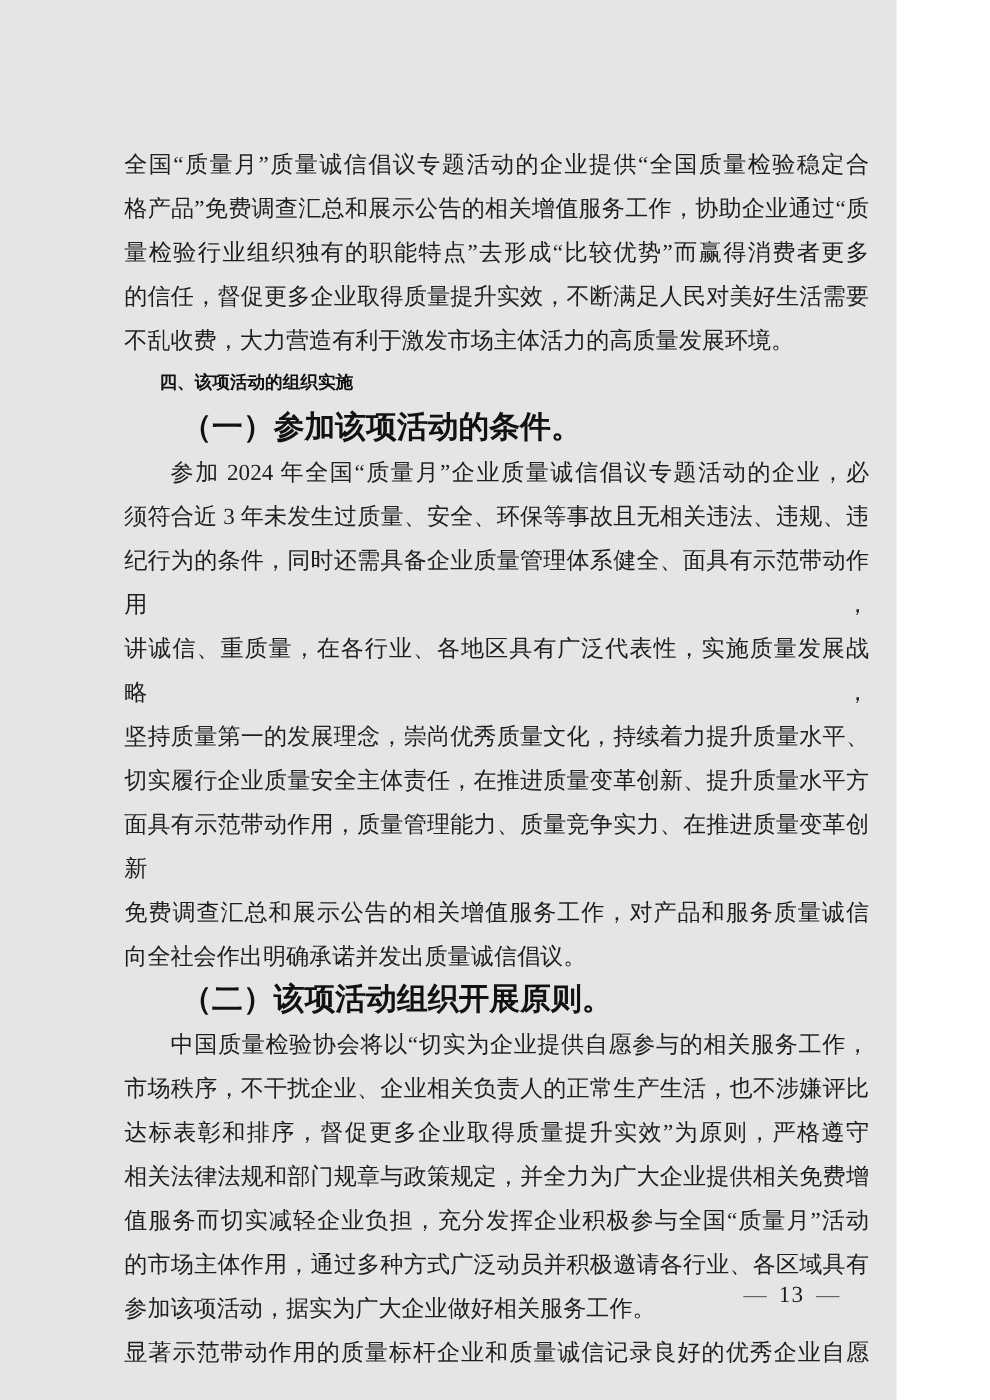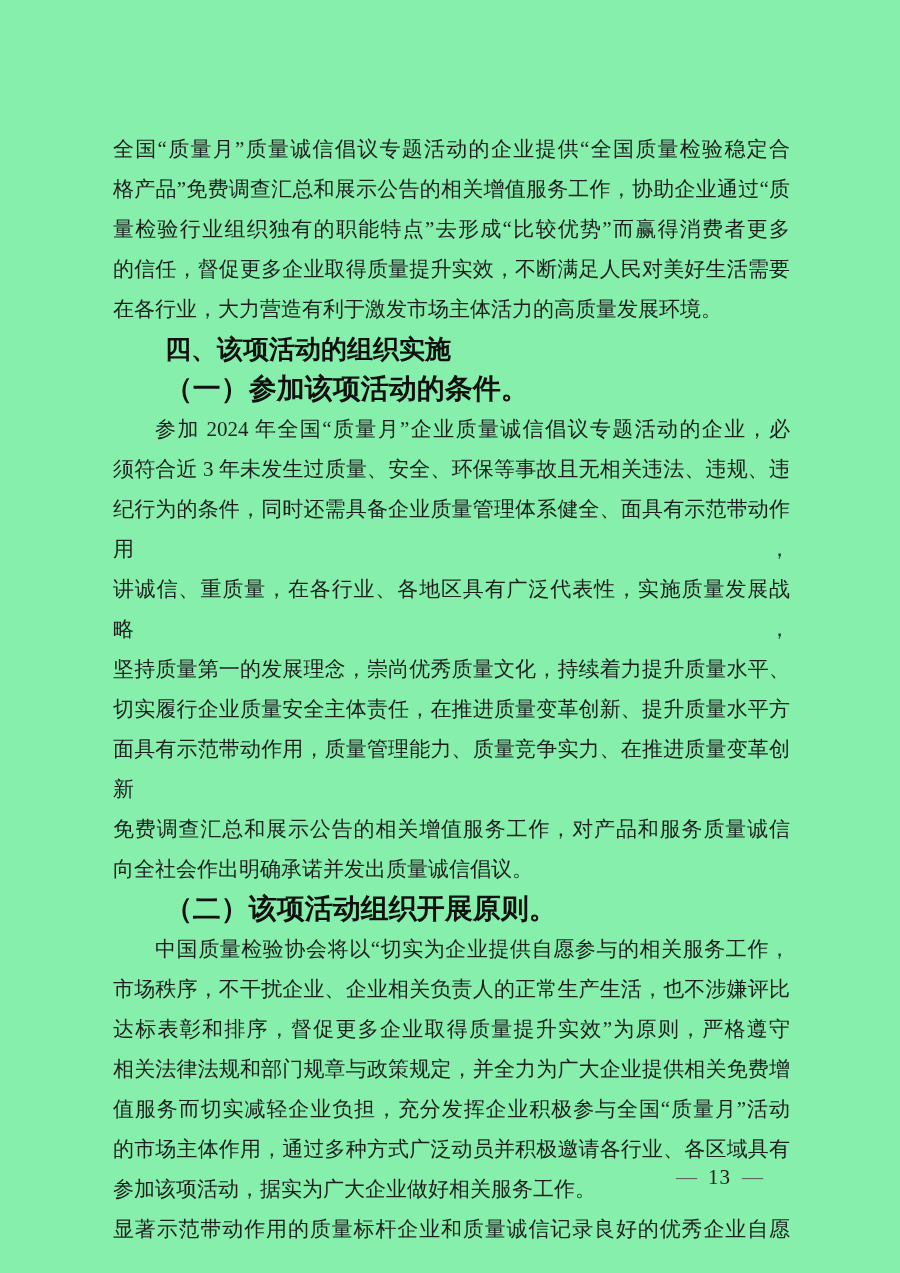--- a/index.html
+++ b/index.html
@@ -2,23 +2,23 @@
 <html><head>
 <meta charset="utf-8">
 <style>
   html, body {
     margin: 0;
     padding: 0;
     background: #ffffff;
   }
   .page {
     position: relative;
-    width: 900px;
+    width: 815px;
     height: 1273px;
-    background: #86efac;
+    background: #e5e5e5;
     color: #1f1f1f;
     font-family: "Liberation Serif", "DejaVu Serif", serif;
     overflow: hidden;
   }
   .text-block {
     position: absolute;
     left: 113px;
     top: 129px;
     width: 677px;
     font-size: 21px;
@@ -32,21 +32,21 @@
   }
   .line.end {
     text-align-last: left;
   }
   .indent {
     text-indent: 2em;
   }
   .heading-hei {
     font-family: "Liberation Sans", "DejaVu Sans", sans-serif;
     font-weight: 700;
-    font-size: 26px;
+    font-size: 16px;
     text-indent: 2em;
     text-align: left;
     text-align-last: left;
     color: #111111;
   }
   .heading-kai {
     font-family: "Liberation Serif", "DejaVu Serif", serif;
     font-weight: 700;
     font-size: 28px;
     text-indent: 1.85em;
@@ -78,21 +78,21 @@
 
 <div class="page">
 
   <div class="text-block">
 
     <div>
       <div class="line">全国“质量月”质量诚信倡议专题活动的企业提供“全国质量检验稳定合</div>
       <div class="line">格产品”免费调查汇总和展示公告的相关增值服务工作，协助企业通过“质</div>
       <div class="line">量检验行业组织独有的职能特点”去形成“比较优势”而赢得消费者更多</div>
       <div class="line">的信任，督促更多企业取得质量提升实效，不断满足人民对美好生活需要</div>
-      <div class="line end">在各行业，大力营造有利于激发市场主体活力的高质量发展环境。</div>
+      <div class="line end">不乱收费，大力营造有利于激发市场主体活力的高质量发展环境。</div>
     </div>
 
     <div class="line heading-hei">四、该项活动的组织实施</div>
 
     <div class="line heading-kai">（一）参加该项活动的条件。</div>
 
     <div>
       <div class="line indent">参加 2024 年全国“质量月”企业质量诚信倡议专题活动的企业，必</div>
       <div class="line">须符合近 3 年未发生过质量、安全、环保等事故且无相关违法、违规、违</div>
       <div class="line">纪行为的条件，同时还需具备企业质量管理体系健全、面具有示范带动作用，</div>

